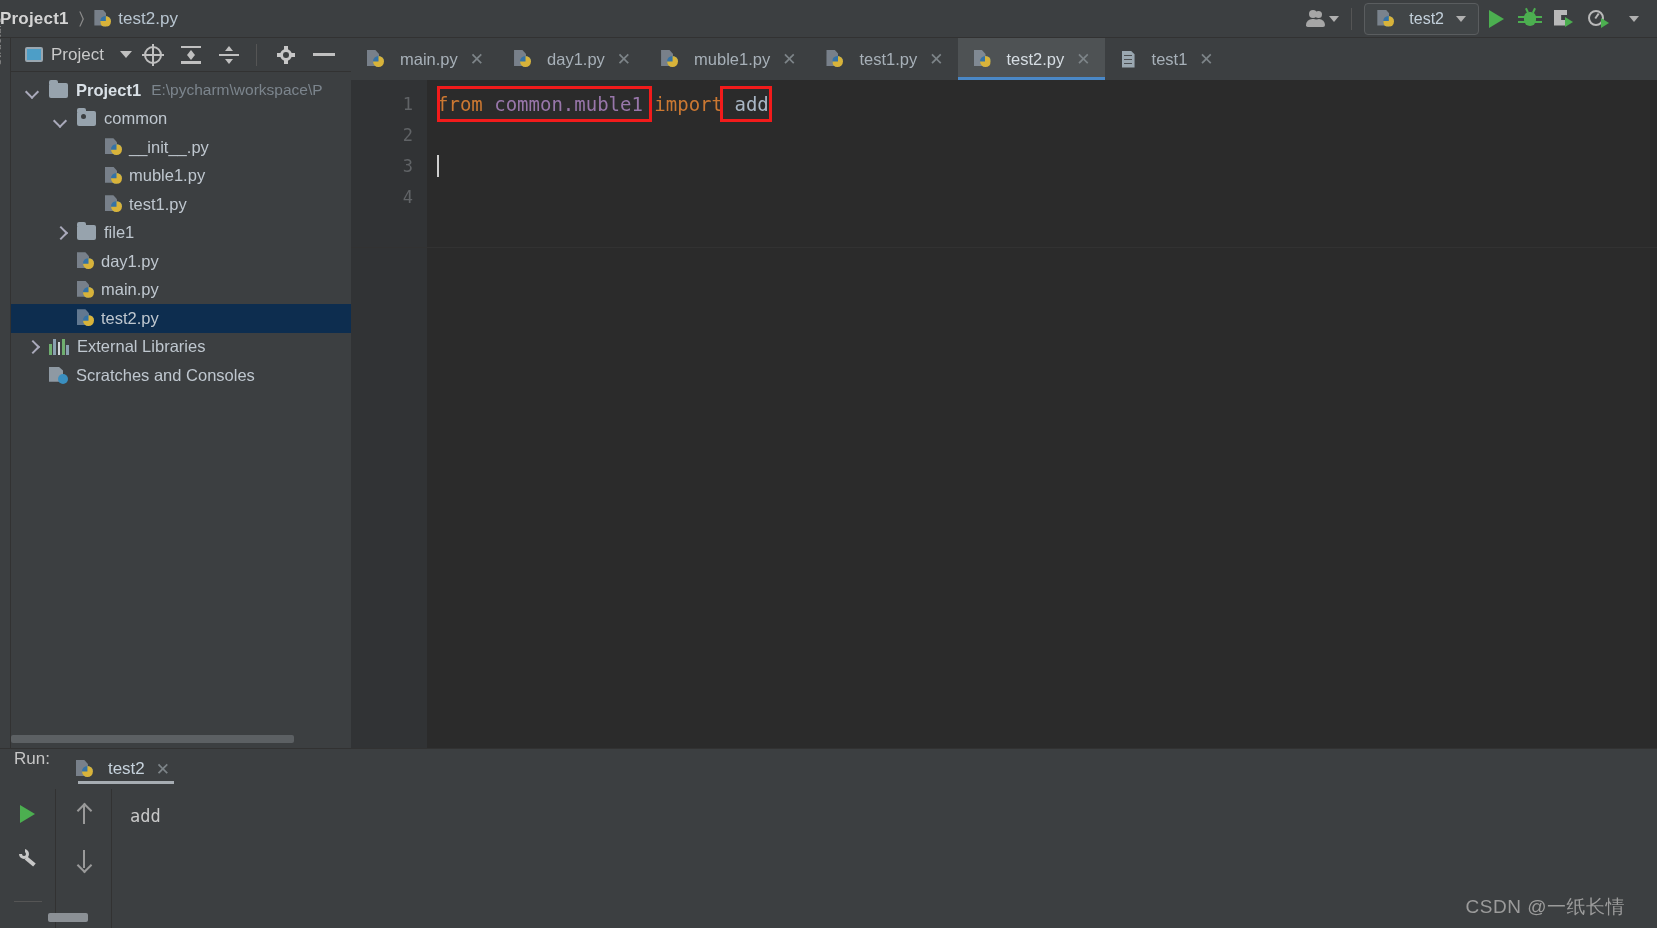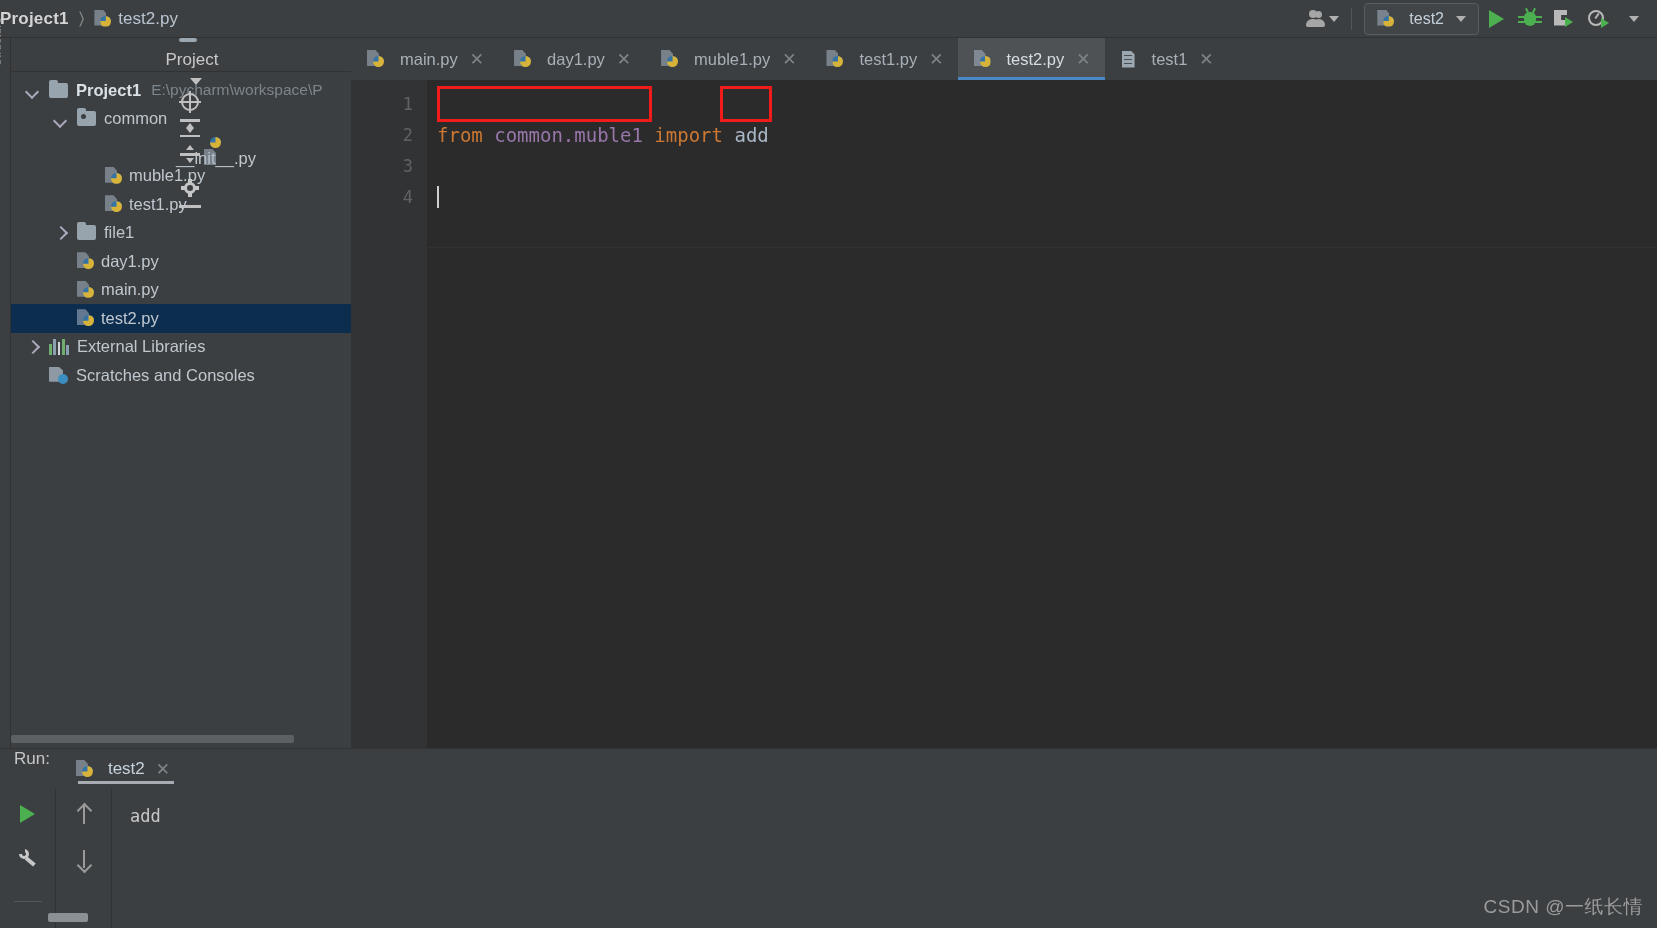--- a/index.html
+++ b/index.html
@@ -63,21 +63,21 @@
   .profbtn .tri { position:absolute; right:-1px; bottom:1px; width:0;height:0;
        border-top:5px solid transparent;border-bottom:5px solid transparent;border-left:8px solid #4caf50; }
 
   
   .toolstrip { position:absolute; left:0; top:38px; width:11px; height:890px; background:#3c3f41; border-right:1px solid #323232; }
   .toolstrip .vtxt { position:absolute; left:-9px; top:28px; width:60px; transform: rotate(-90deg); transform-origin: left top;
       color:#8a8a8a; font-size:11px; letter-spacing:.5px; }
 
   
   .projpanel { position:absolute; left:11px; top:38px; width:340px; height:710px; background:#3c3f41; }
-  .proj-toolbar { height:34px; display:flex; align-items:center; padding-left:14px; gap:8px; border-bottom:1px solid #323232;flex-direction:column; }
+  .proj-toolbar { height:34px; display:flex; align-items:center; padding-left:14px; gap:0; border-bottom:1px solid #323232; }
   .proj-label { color:#c9c9c9; font-size:17px; margin-left:8px; }
   .proj-sq { width:18px; height:15px; border:2px solid #9aa7b0; background:#4d9ec7; border-radius:2px; }
   .tcaret { width:0;height:0;border-left:6px solid transparent;border-right:6px solid transparent;border-top:7px solid #c0c0c0; margin-left:16px; }
   .tb-ico { width:34px; height:28px; display:flex; align-items:center; justify-content:center; margin-left:4px; }
   .crosshair { width:18px;height:18px;border:2px solid #c0c0c0;border-radius:50%;position:relative; }
   .crosshair:before{content:"";position:absolute;left:-4px;top:6px;width:22px;height:2px;background:#c0c0c0;}
   .crosshair:after{content:"";position:absolute;top:-4px;left:6px;height:22px;width:2px;background:#c0c0c0;}
   .collapse-ico { position:relative; width:20px;height:18px; }
   .collapse-ico .bar { position:absolute; left:0; width:20px; height:2.5px; background:#c0c0c0; }
   .collapse-ico .arrw { position:absolute; left:6px; width:0;height:0;border-left:4px solid transparent;border-right:4px solid transparent;}
@@ -119,21 +119,21 @@
   .tab .tlabel { color:#a7b0b8; font-size:16.5px; }
   .tab.active { background:#4e5254; }
   .tab.active .tlabel { color:#d6dde3; }
   .tab.active .uline { position:absolute; left:0; right:0; bottom:0; height:3px; background:#4a88c7; }
   .xbtn { color:#7d8488; font-size:17px; line-height:1; margin-left:3px; }
 
   .codearea { position:absolute; left:0; top:42px; right:0; bottom:0; background:#2b2b2b; display:flex; }
   .gutter { width:76px; background:#313335; color:#606366; font-family:"DejaVu Sans Mono", monospace;
             font-size:17px; text-align:right; padding:9px 14px 0 0; }
   .gutter div { height:31px; line-height:31px; }
-  .codebody { position:relative; flex:1; padding:9px 0 0 10px; font-family:"DejaVu Sans Mono", monospace; font-size:19px;margin-top:31px; }
+  .codebody { position:relative; flex:1; padding:9px 0 0 10px; font-family:"DejaVu Sans Mono", monospace; font-size:19px; }
   .cline { height:31px; line-height:31px; white-space:pre; color:#a9b7c6; }
   .kw { color:#cc7832; }
   .mod { color:#9876aa; }
   .ident { color:#a9b7c6; }
   .caret-bar { display:inline-block; width:2px; height:22px; background:#cfcfcf; vertical-align:-4px; }
   .hl-box { position:absolute; border:3px solid #f21b1b; pointer-events:none; }
   .editor-hsep { position:absolute; left:0; right:0; top:167px; height:1px; background:#323232; }
 
   
   .runpanel { position:absolute; left:0; top:748px; width:1657px; height:180px; background:#3c3f41; border-top:1px solid #323232; }
@@ -154,21 +154,21 @@
       border-right:2px solid #9a9a9a; border-bottom:2px solid #9a9a9a; transform:rotate(45deg); }
   .wrench { width:20px;height:20px;position:relative; }
   .wrench .hd { position:absolute; left:1px; top:1px; width:10px;height:10px;border-radius:50%;border:3px solid #c7c7c7;}
   .wrench .hd2{ position:absolute; left:1px; top:0px; width:6px;height:6px;background:#3c3f41;}
   .wrench .sh { position:absolute; left:8px; top:8px; width:11px; height:4px; background:#c7c7c7; transform:rotate(40deg); transform-origin:left center;}
   .console { flex:1; padding:12px 0 0 18px; font-family:"DejaVu Sans Mono", monospace; font-size:17px; color:#c8c8c8; }
   .console div { height:31px; line-height:31px; white-space:pre; }
   .minibar { position:absolute; left:48px; bottom:6px; width:40px; height:9px; background:#8b9095; border-radius:2px; }
   .sidesep { position:absolute; left:14px; bottom:26px; width:28px; height:1px; background:#555; }
 
-  .watermark { position:absolute; right:14px; bottom:8px; color:#9b9b9b; font-size:19px; letter-spacing:.5px; }
+  .watermark { position:absolute; right:32px; bottom:8px; color:#9b9b9b; font-size:19px; letter-spacing:.5px; }
 </style>
 </head>
 <body>
 
 <div id="app">
 
   <div class="titlebar">
     <div class="crumb-wrap">
       <span class="crumb-proj">Project1</span>
       <span class="crumb-sep">〉</span>
@@ -279,21 +279,21 @@
           <span class="arrow down" style="margin-right: 8px;"></span>
           <span class="folder"></span>
           <span class="tname bold">Project1</span>
           <span class="tpath">E:\pycharm\workspace\P</span>
         </div>
         <div class="trow" style="padding-left: 42px;">
           <span class="arrow down" style="margin-right: 8px;"></span>
           <span class="folder pkg"></span>
           <span class="tname">common</span>
         </div>
-        <div class="trow" style="padding-left: 70px; flex-direction: column;">
+        <div class="trow" style="padding-left: 70px;">
           <span class="arrow" style="margin-right: 8px;"></span>
           <span class="py-ico">
             <span class="pg"></span>
             <span class="snake-b"></span>
             <span class="snake-y"></span>
           </span>
           <span class="tname">__init__.py</span>
         </div>
         <div class="trow" style="padding-left: 70px;">
           <span class="arrow" style="margin-right: 8px;"></span>

